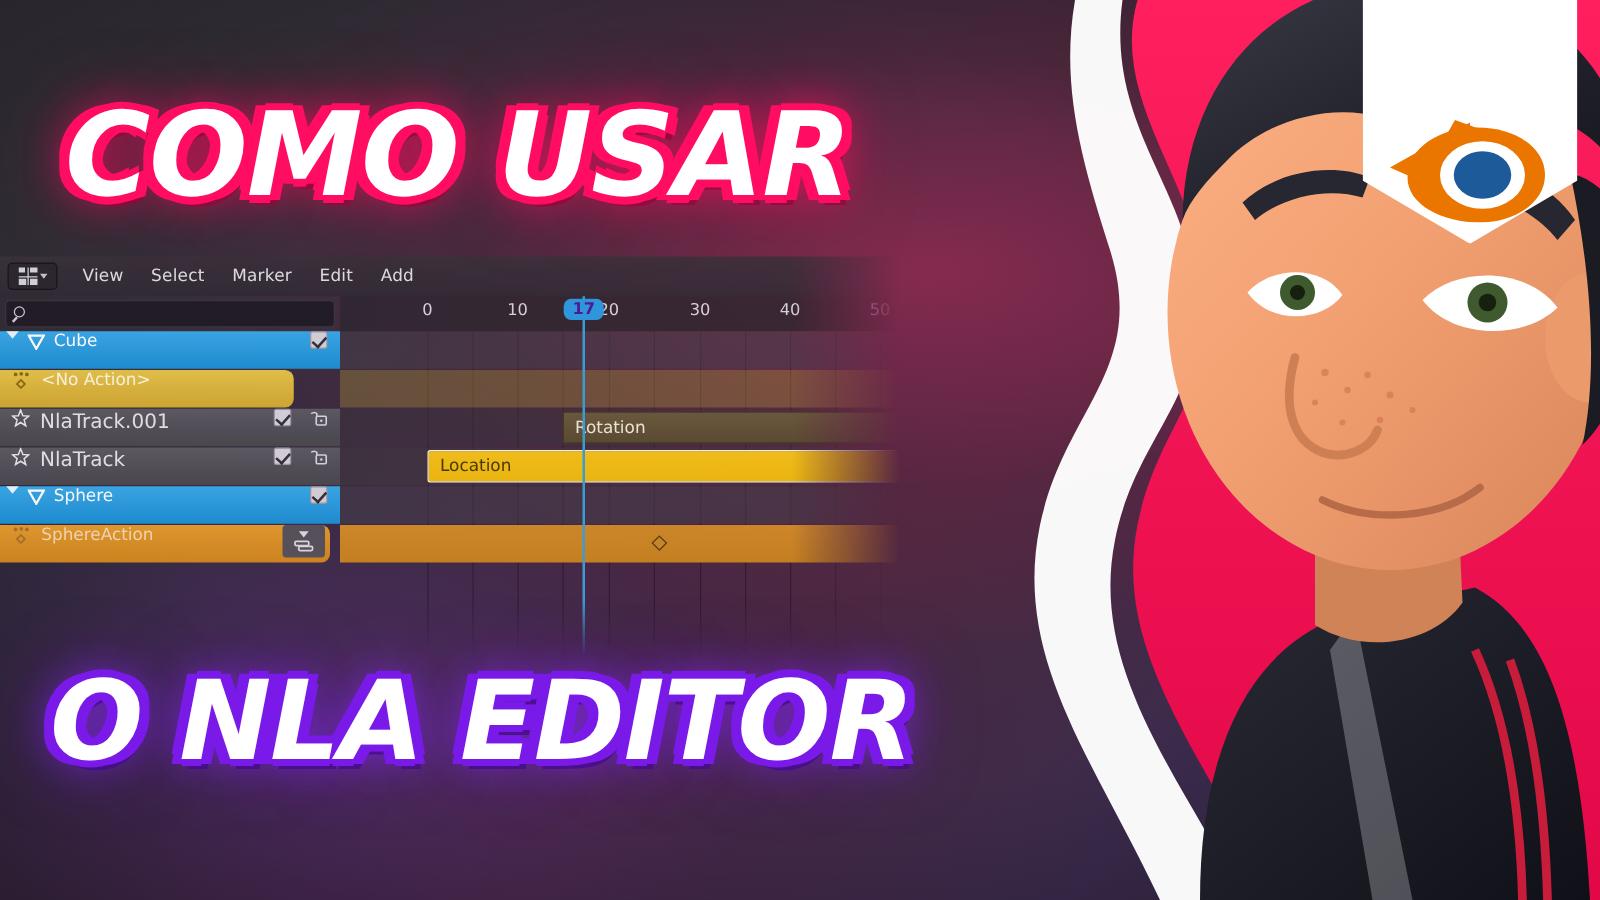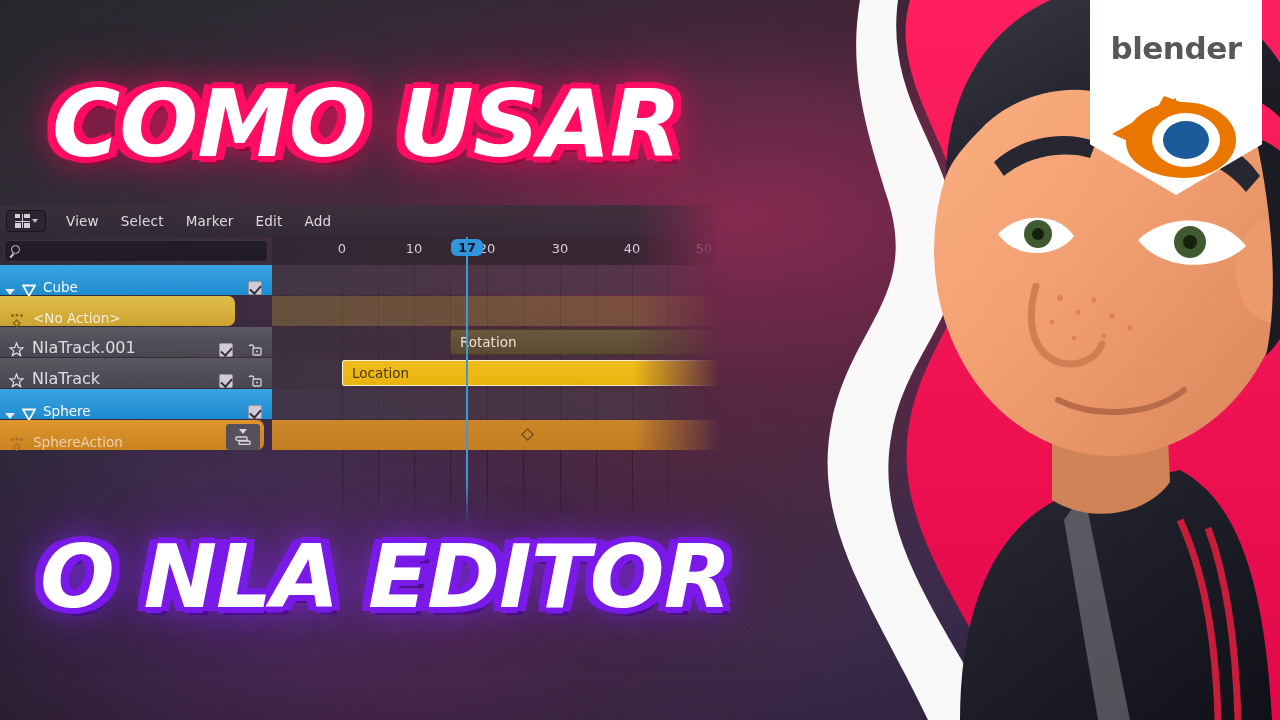--- a/index.html
+++ b/index.html
@@ -81,21 +81,21 @@
   .tick {
     position:absolute; top:4px; font-size:13px; color:#d9d5de;
     transform:translateX(-50%); white-space:nowrap;
   }
 
   
   #grid { position:absolute; left:0; top:28px; width:100%; bottom:0; }
   .gline { position:absolute; top:0; bottom:0; width:1px; background:rgba(0,0,0,.30); }
   .chrow {
     position:absolute; left:0; width:100%;
-    display:flex; align-items:flex-end;
+    display:flex; align-items:flex-start;
   }
 
   
   .obj {
     background:linear-gradient(to bottom,#3aa8e8,#1d8fd4);
     color:#ffffff; padding-left:5px; gap:7px;
   }
   .tri { width:0;height:0;border-left:5px solid transparent;border-right:5px solid transparent;border-top:6px solid #e8f4fb; cursor:pointer; }
   .meshico { width:14px;height:13px; position:relative; }
   .obj-name { font-size:13.5px; color:#fff; }
@@ -153,21 +153,21 @@
   .kf {
     position:absolute; width:9px;height:9px;
     background:#c98a2a; border:1.4px solid #5c3a12;
     transform:rotate(45deg);
   }
 
   
   #ph { position:absolute; top:0; bottom:0; width:2px; background:#3b9fd8; z-index:6; }
   #ph-badge {
     position:absolute; top:2px; left:50%; transform:translateX(-50%);
-    background:#2f9ae0; color:#0f172a; font-size:13px; font-weight:bold;
+    background:#2f9ae0; color:#4c1d95; font-size:13px; font-weight:bold;
     padding:1px 7px; border-radius:6px; white-space:nowrap;
   }
 
   
   #char { position:absolute; right:0; top:0; width:620px; height:720px; }
 
   
   #logo { position:absolute; right:18px; top:0; width:172px; height:195px; z-index:30; }
   #logo-shield {
     position:absolute; inset:0; background:#fff;
@@ -452,21 +452,20 @@
       <circle cx="452" cy="316" r="2.8"></circle>
         <circle cx="414" cy="338" r="2.4"></circle>
       <circle cx="444" cy="336" r="2.6"></circle>
         <circle cx="470" cy="328" r="2.4"></circle>
     </g>
   </svg>
 </div>
 
 <div id="logo">
   <div id="logo-shield"></div>
-  <div id="logo-word">blender</div>
   <svg width="172" height="110" viewBox="0 0 172 110" style="position:absolute;top:68px;left:0">
     <path d="M36 74 C36 50 62 34 92 34 C122 34 146 50 146 72 C146 94 122 110 94 110 C64 110 36 96 36 74 Z" fill="#ea7600"></path>
     <path d="M22 66 L86 30 L86 48 L40 74 Z" fill="#ea7600"></path>
     <path d="M74 28 L118 44 L106 58 L66 42 Z" fill="#ea7600"></path>
     <ellipse cx="96" cy="72" rx="34" ry="27" fill="#ffffff"></ellipse>
     <ellipse cx="96" cy="72" rx="23" ry="19" fill="#1d5a99"></ellipse>
   </svg>
 </div>
 
 <div class="title" id="title-top">COMO USAR</div>

